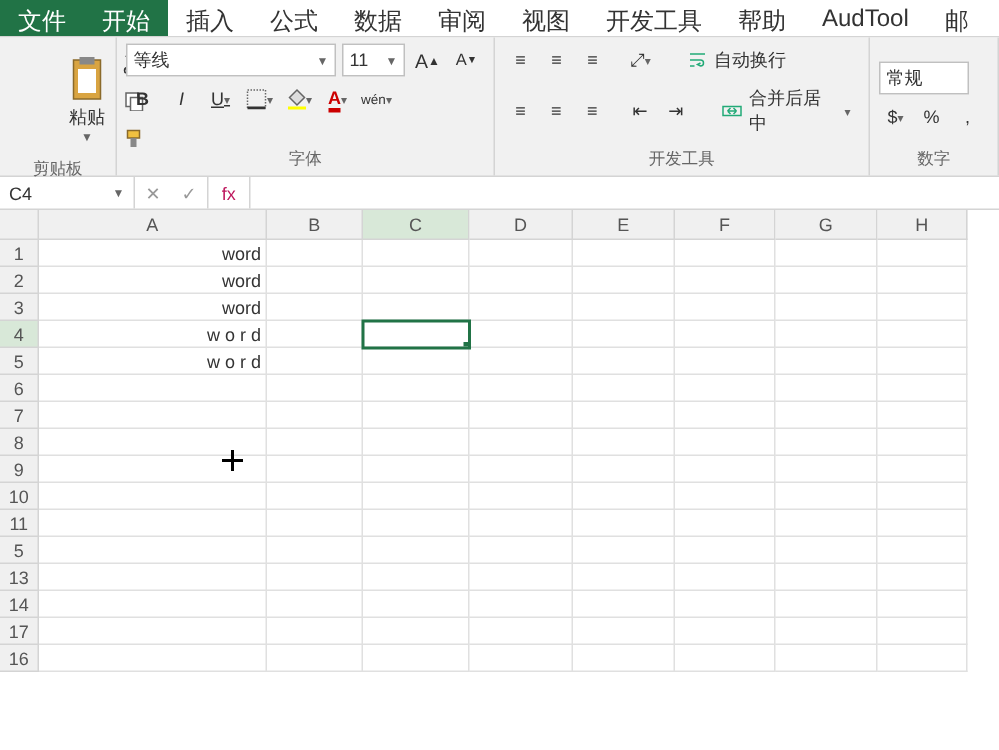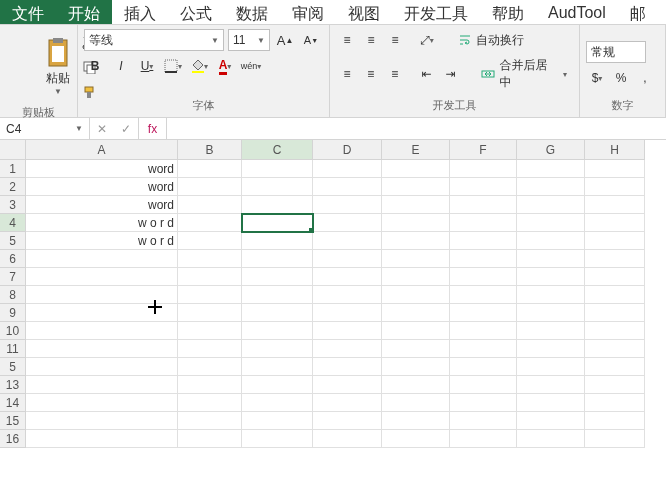--- a/index.html
+++ b/index.html
@@ -380,21 +380,21 @@
         <div class="cell ra" style="width: 152px;"></div>
         <div class="cell" style="width: 64px;"></div>
         <div class="cell" style="width: 71px;"></div>
         <div class="cell" style="width: 69px;"></div>
         <div class="cell" style="width: 68px;"></div>
         <div class="cell" style="width: 67px;"></div>
         <div class="cell" style="width: 68px;"></div>
         <div class="cell" style="width: 60px;"></div>
       </div>
       <div class="row">
-        <div class="rowhdr">15</div>
+        <div class="rowhdr">17</div>
         <div class="cell ra" style="width: 152px;"></div>
         <div class="cell" style="width: 64px;"></div>
         <div class="cell" style="width: 71px;"></div>
         <div class="cell" style="width: 69px;"></div>
         <div class="cell" style="width: 68px;"></div>
         <div class="cell" style="width: 67px;"></div>
         <div class="cell" style="width: 68px;"></div>
         <div class="cell" style="width: 60px;"></div>
       </div>
       <div class="row">

